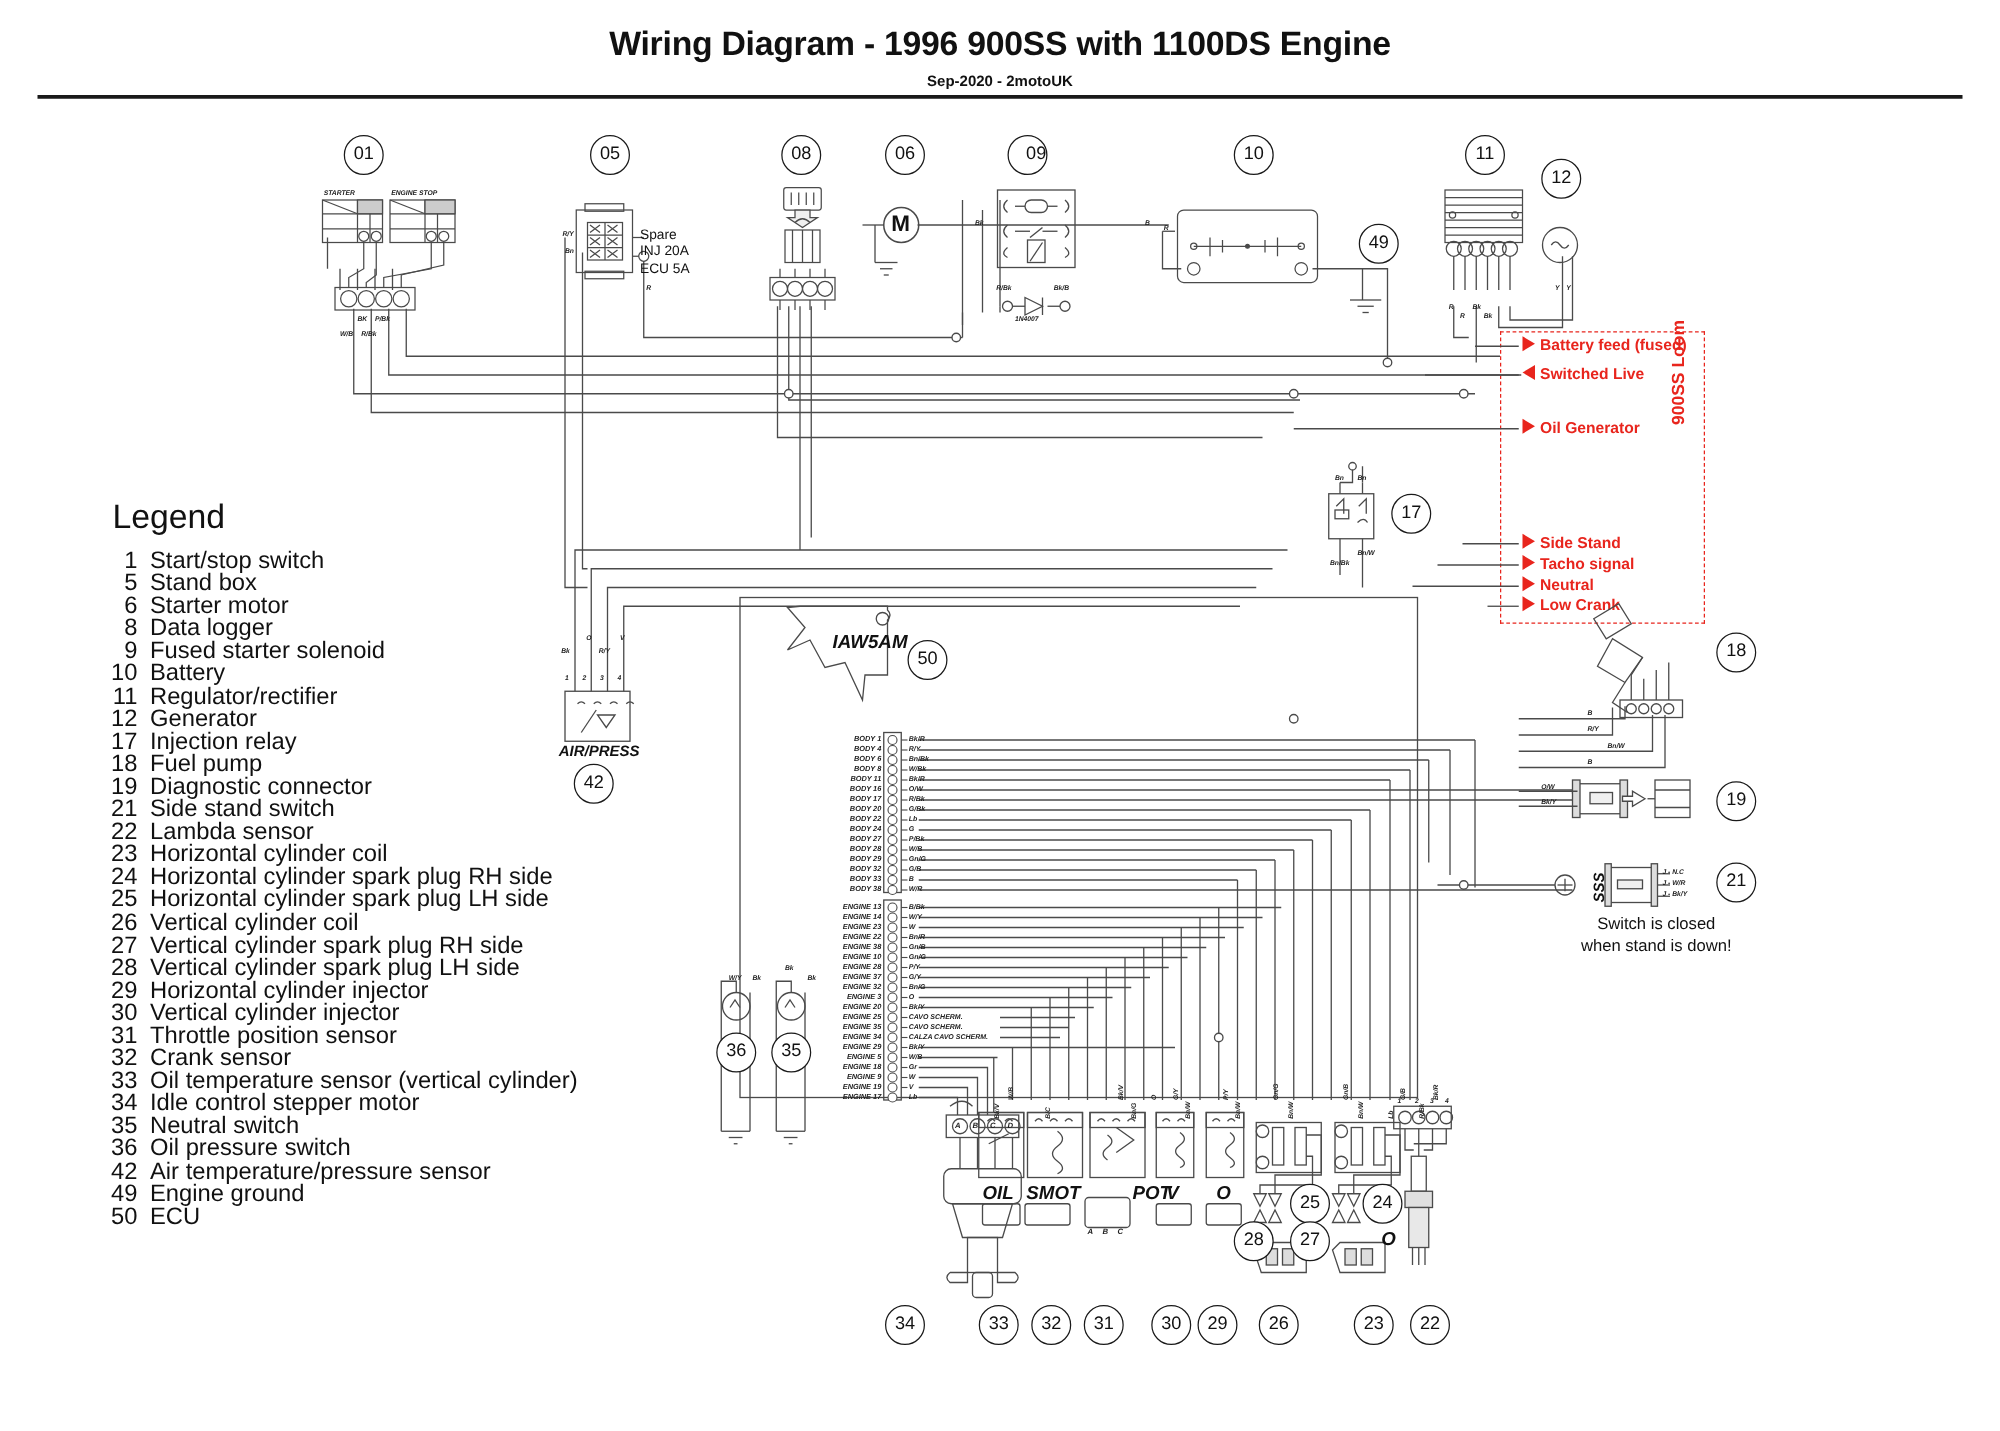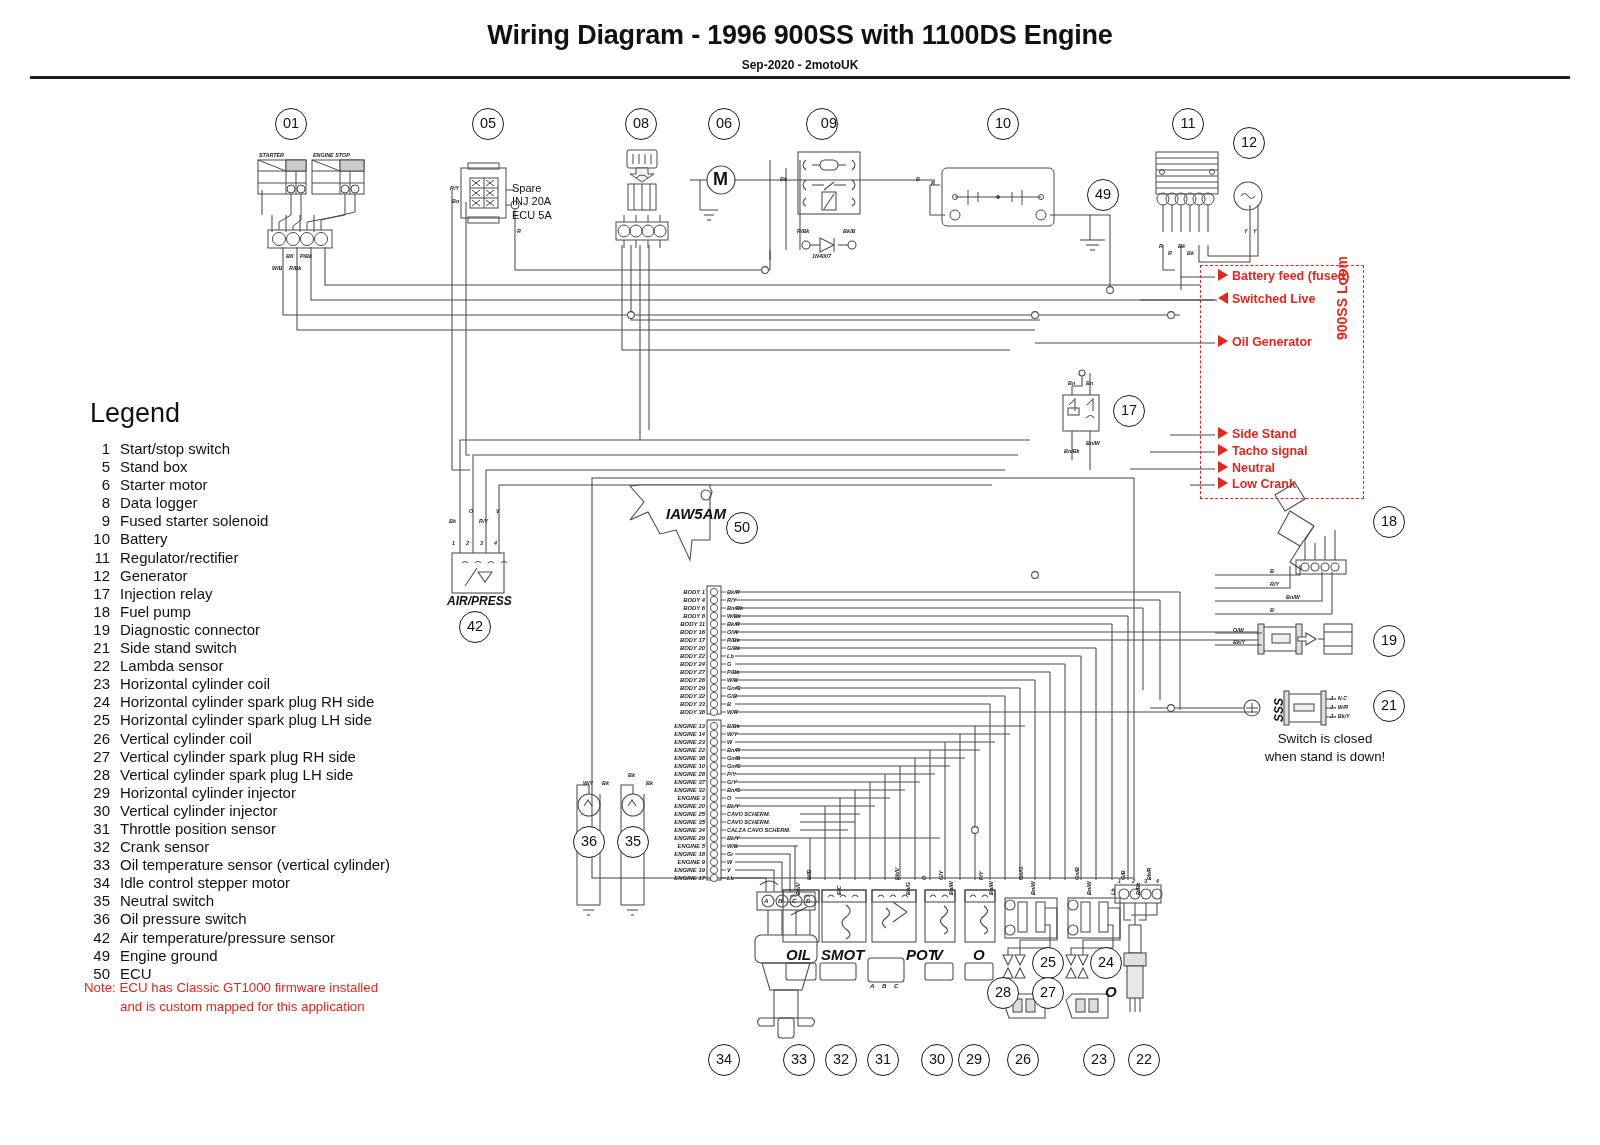--- a/index.html
+++ b/index.html
@@ -9,21 +9,21 @@
 
   
   .hdr-title{position:absolute;left:0;top:20px;width:1600px;text-align:center;
              font-size:27px;font-weight:bold;letter-spacing:-.2px;}
   .hdr-sub{position:absolute;left:0;top:58px;width:1600px;text-align:center;
            font-size:12px;font-weight:bold;}
   .hdr-rule{position:absolute;left:30px;top:76px;width:1540px;height:3px;background:#1a1a1a;}
 
   
   .legend-title{position:absolute;left:90px;top:398px;font-size:27px;}
-  .legend-list{position:absolute;left:84px;top:440px;width:340px;font-size:15px;line-height:18.1px;}
+  .legend-list{position:absolute;left:84px;top:440px;width:340px;font-size:19px;line-height:18.1px;}
   .legend-list .row{display:block;white-space:nowrap;}
   .legend-list .num{display:inline-block;width:26px;text-align:right;}
   .legend-list .lbl{display:inline-block;padding-left:10px;}
   .legend-note{position:absolute;left:84px;top:978px;width:430px;color:#e8251d;
                font-size:13.3px;line-height:19px;}
   .legend-note .l2{display:block;padding-left:36px;}
 
   
   #wires{position:absolute;left:0;top:0;width:1600px;height:1145px;}
 
@@ -95,24 +95,20 @@
       <span class="row"><span class="num">31</span><span class="lbl">Throttle position sensor</span></span>
       <span class="row"><span class="num">32</span><span class="lbl">Crank sensor</span></span>
       <span class="row"><span class="num">33</span><span class="lbl">Oil temperature sensor (vertical cylinder)</span></span>
       <span class="row"><span class="num">34</span><span class="lbl">Idle control stepper motor</span></span>
       <span class="row"><span class="num">35</span><span class="lbl">Neutral switch</span></span>
       <span class="row"><span class="num">36</span><span class="lbl">Oil pressure switch</span></span>
       <span class="row"><span class="num">42</span><span class="lbl">Air temperature/pressure sensor</span></span>
       <span class="row"><span class="num">49</span><span class="lbl">Engine ground</span></span>
       <span class="row"><span class="num">50</span><span class="lbl">ECU</span></span>
     </div>
-  <div class="legend-note">
-    <span>Note: ECU has Classic GT1000 firmware installed</span>
-    <span class="l2">and is custom mapped for this application</span>
-  </div>
 
   <div class="loom"></div>
   <div class="loom-rot">900SS Loom</div>
   <div id="loom-labels">
       <div class="loomlbl" style="left: 1218px; top: 269px;"><span class="ar"></span><span>Battery feed (fused)</span></div>
       <div class="loomlbl" style="left: 1218px; top: 292px;"><span class="arL"></span><span>Switched Live</span></div>
       <div class="loomlbl" style="left: 1218px; top: 335px;"><span class="ar"></span><span>Oil Generator</span></div>
       <div class="loomlbl" style="left: 1218px; top: 427px;"><span class="ar"></span><span>Side Stand</span></div>
       <div class="loomlbl" style="left: 1218px; top: 444px;"><span class="ar"></span><span>Tacho signal</span></div>
       <div class="loomlbl" style="left: 1218px; top: 461px;"><span class="ar"></span><span>Neutral</span></div>

